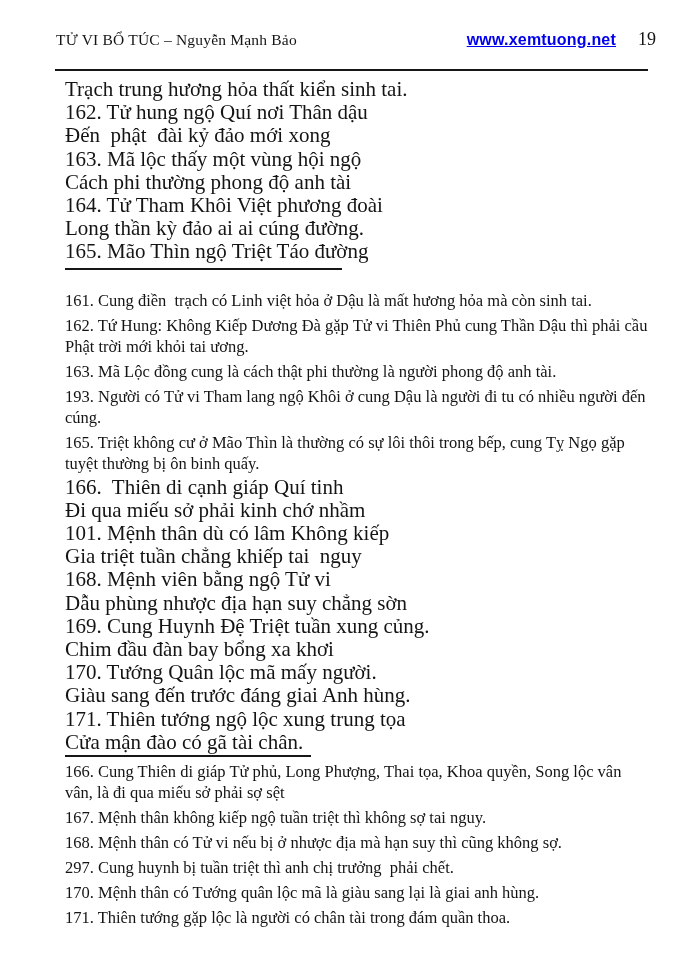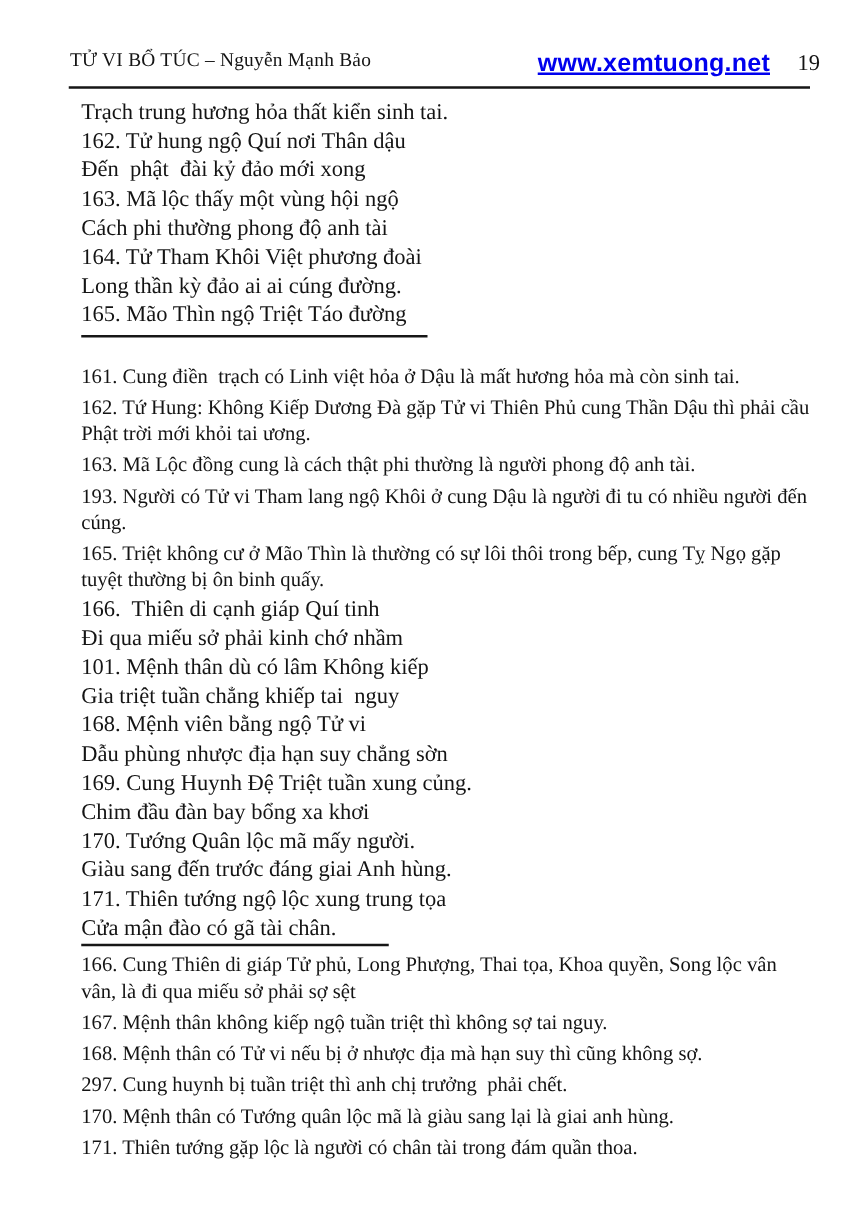--- a/index.html
+++ b/index.html
@@ -11,36 +11,36 @@
     position: relative;
     width: 686px;
     height: 971px;
     background: #ffffff;
     color: #141414;
     font-family: "Liberation Serif", "DejaVu Serif", serif;
     overflow: hidden;
   }
   .header {
     position: absolute;
-    top: 40px;
+    top: 29px;
     left: 56px;
     right: 30px;
     display: flex;
-    align-items: flex-start;
+    align-items: center;
   }
   .header-title {
     flex: 1;
     font-size: 15.5px;
     letter-spacing: 0.2px;
     white-space: pre;
   }
   .header-link {
     font-family: "Liberation Sans", "DejaVu Sans", sans-serif;
     font-weight: bold;
-    font-size: 20px;
+    font-size: 16px;
     text-decoration: underline;
     margin-right: 22px;
     letter-spacing: 0.2px;
   }
   .page-number {
     font-size: 18px;
   }
   .header-rule {
     position: absolute;
     top: 69px;
@@ -49,21 +49,21 @@
     height: 2px;
     background: #161616;
   }
   .content {
     position: absolute;
     top: 78px;
     left: 65px;
     width: 586px;
   }
   .poem-line {
-    font-size: 18px;
+    font-size: 21px;
     line-height: 23.2px;
     white-space: pre-wrap;
   }
   .prose-para {
     font-size: 16.5px;
     line-height: 21px;
     margin: 4px 0 2px 0;
     white-space: pre-wrap;
   }
   .section-divider {

